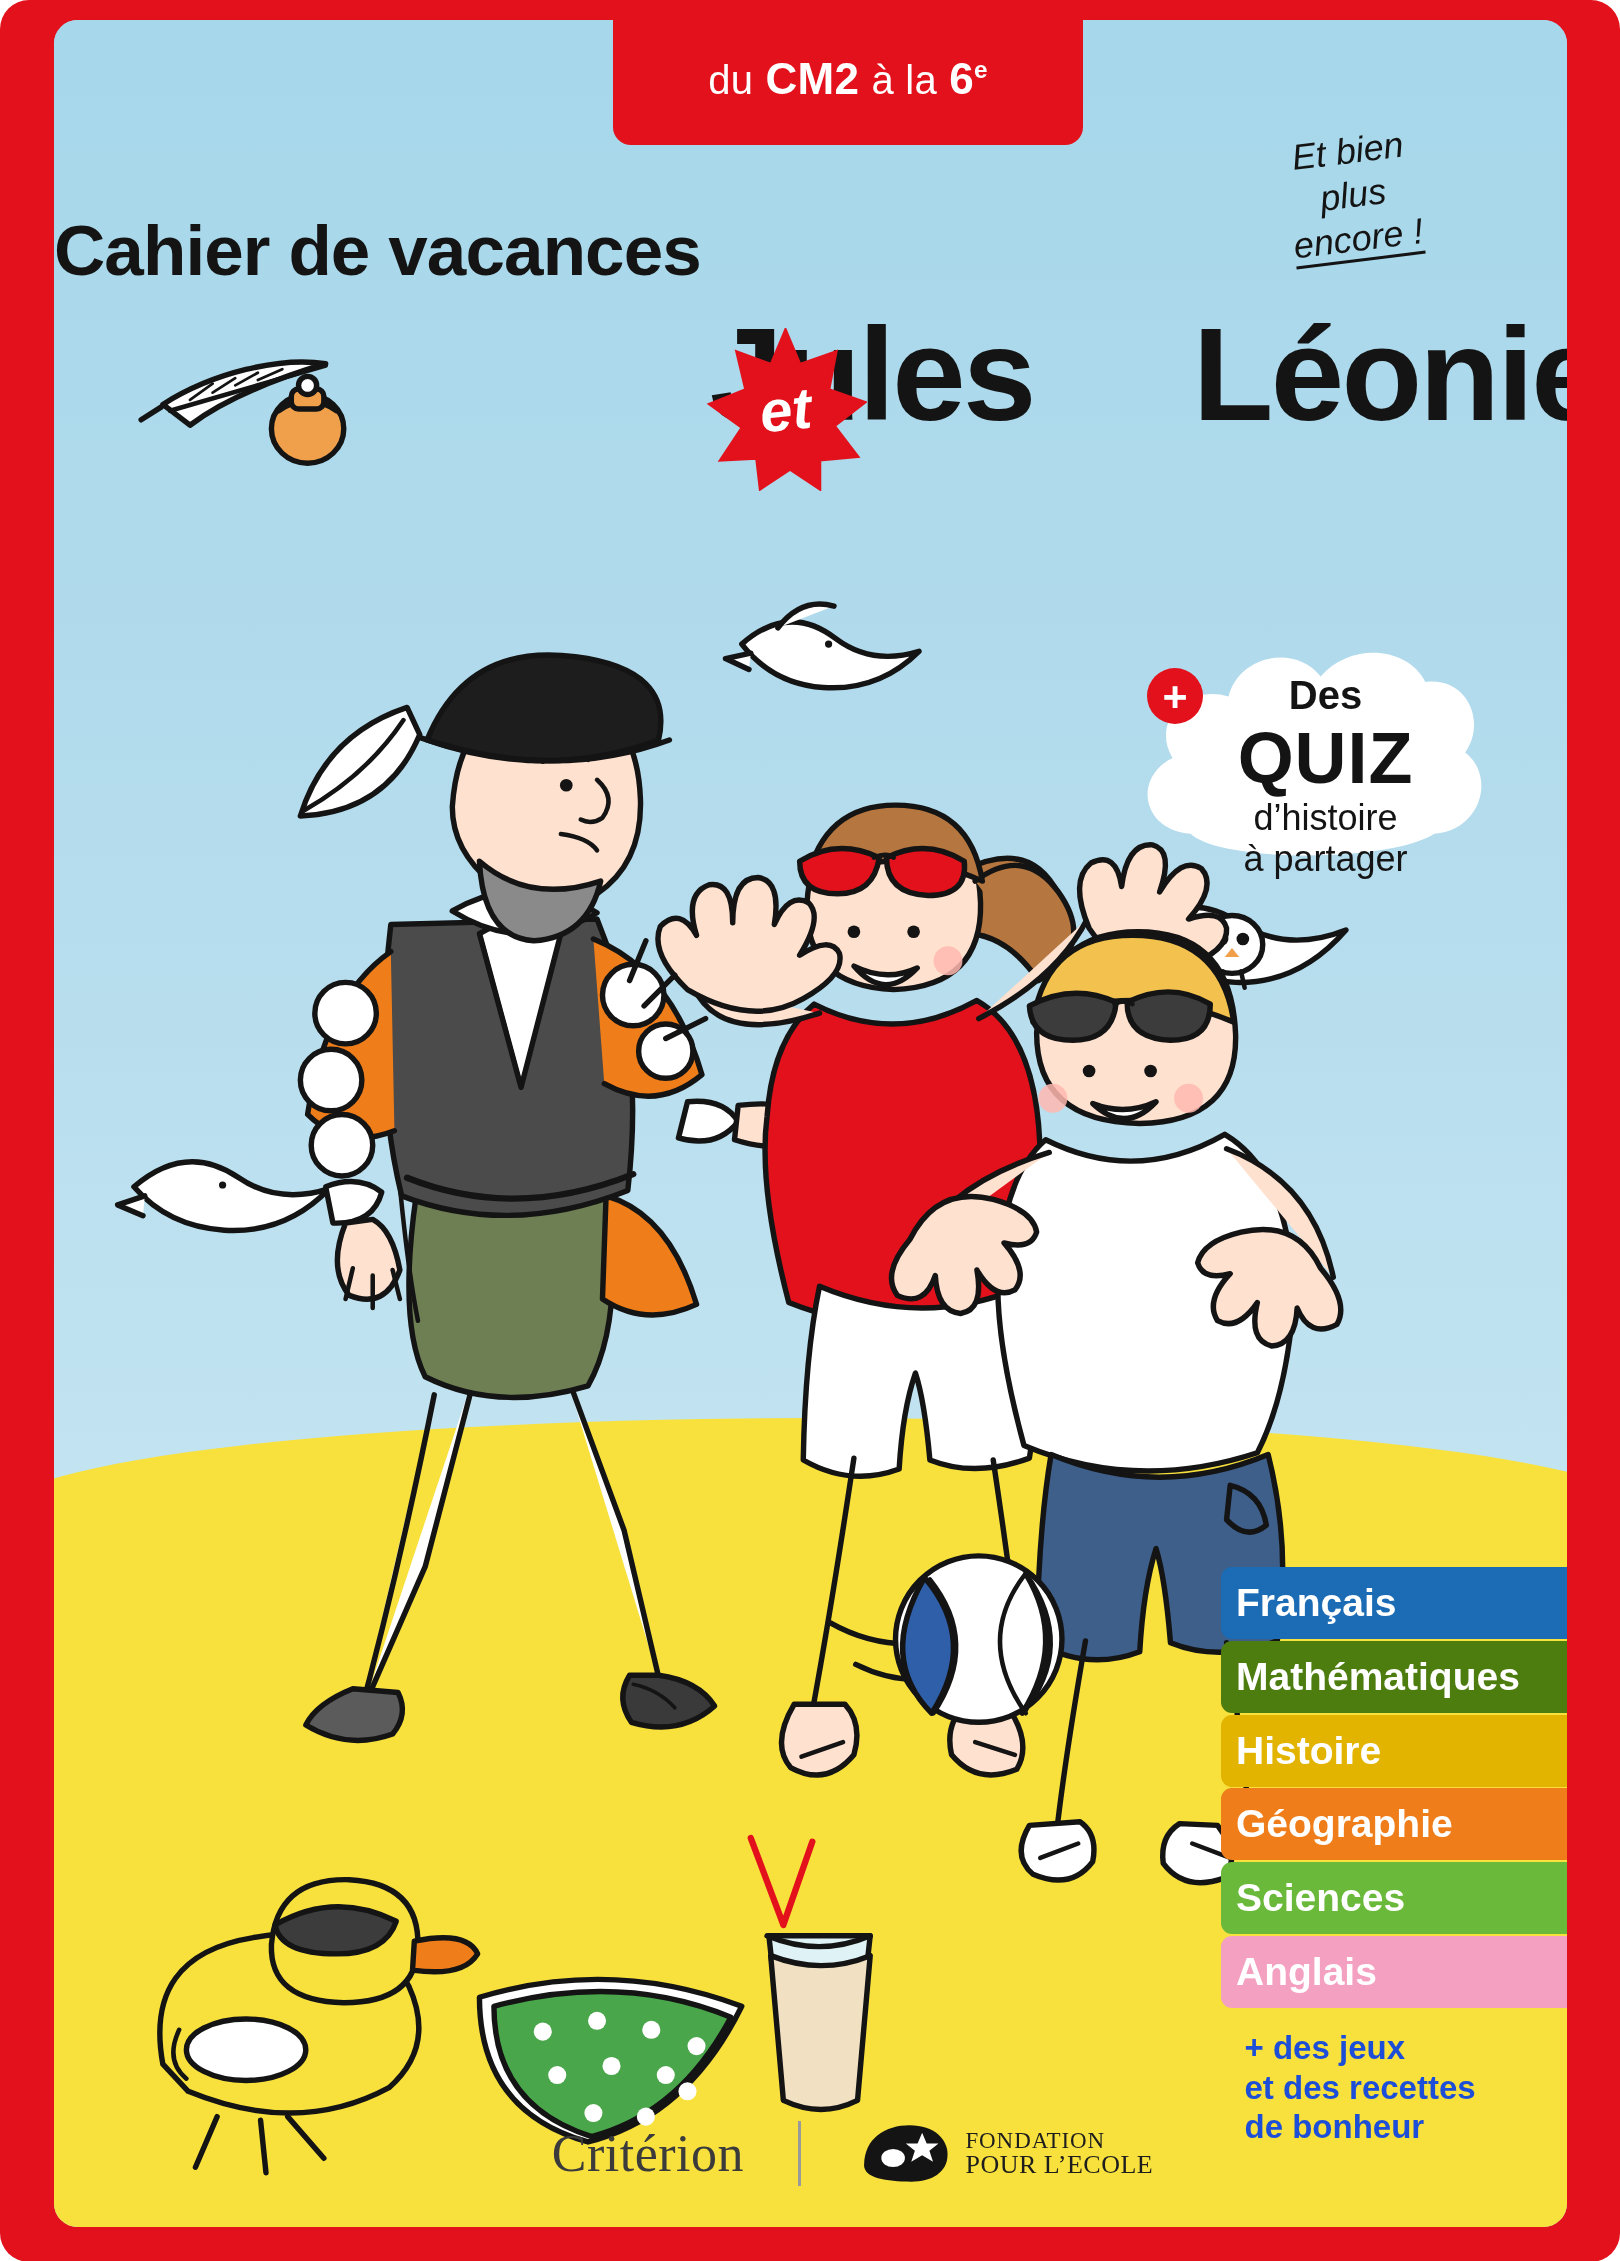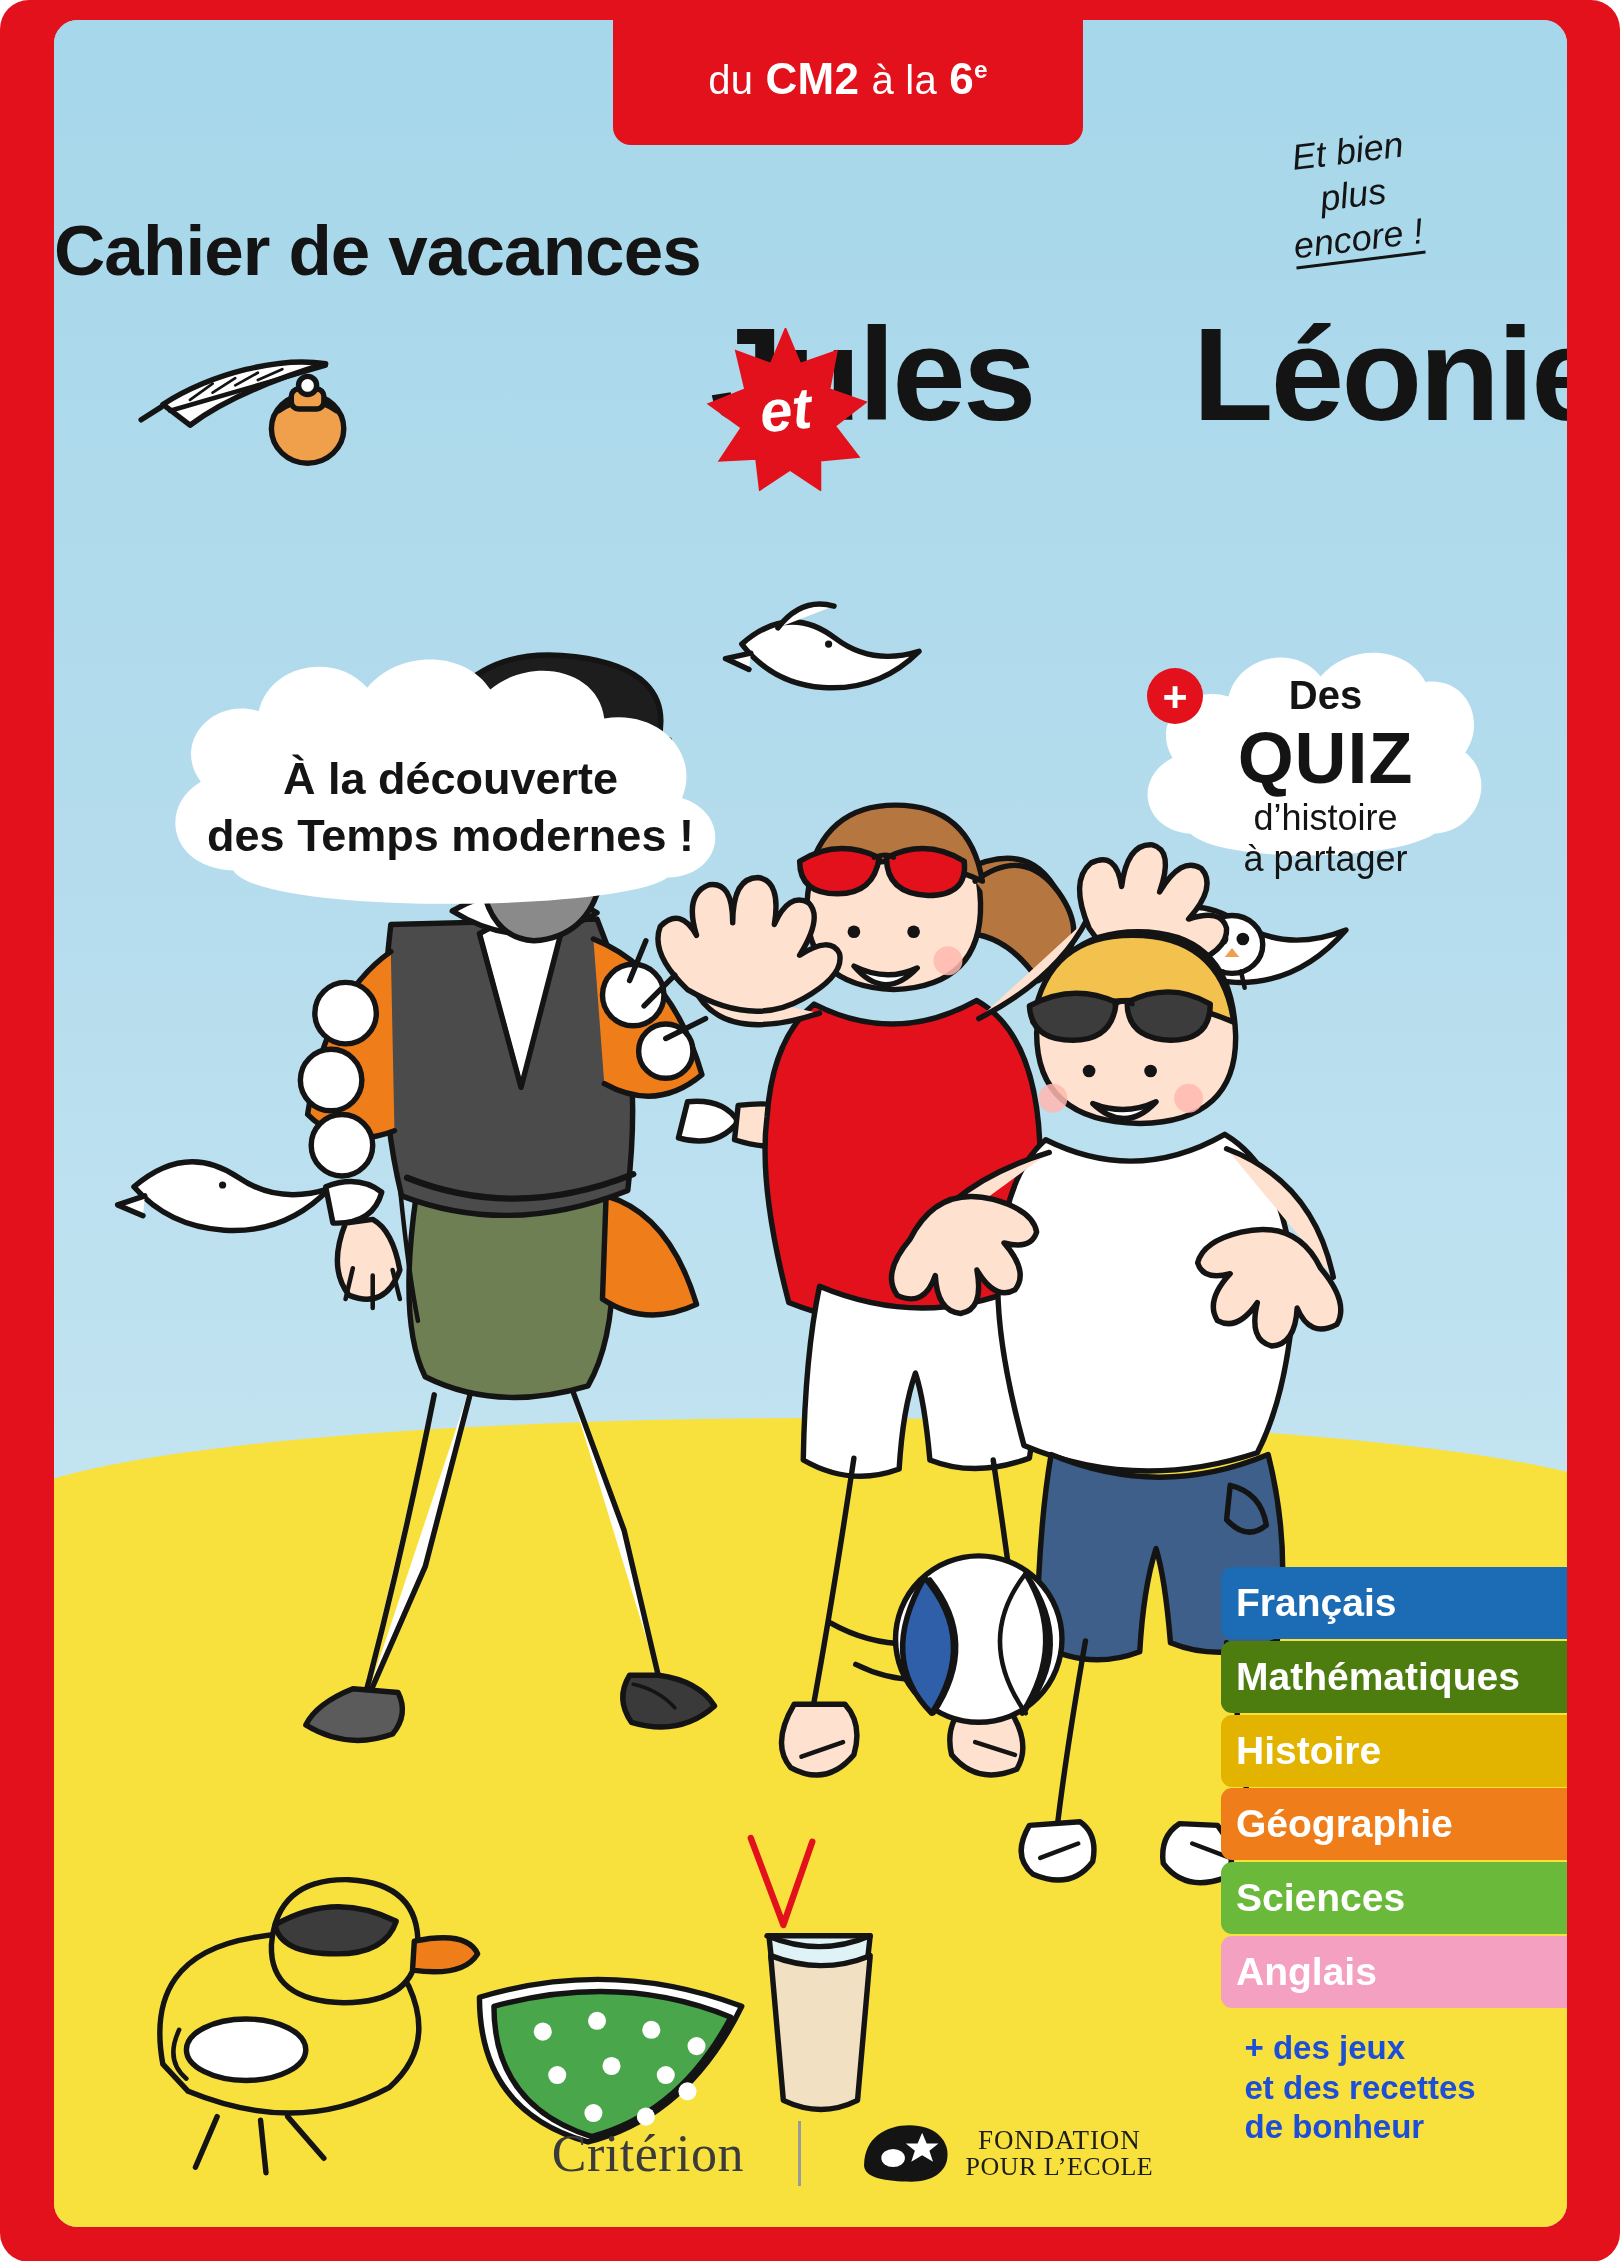--- a/index.html
+++ b/index.html
@@ -267,21 +267,21 @@
     align-items: center;
     gap: 12.7px;
   }
   .fond .ftext {
     display: flex;
     flex-direction: column;
     line-height: 1.0;
     font-family: "Liberation Serif", serif;
     color: #1d1d1d;
   }
-  .fond .f1 { font-size: 27px; letter-spacing: 0.9px; text-align: center; }
+  .fond .f1 { font-size: 23px; letter-spacing: 0.9px; }
   .fond .f2 { font-size: 26px; letter-spacing: 0.5px; }
 
   
   .scene { position: absolute; left: 0; top: 0; width: 1513px; height: 2207px; z-index: 3; }
 </style>
 </head>
 <body>
 
 <div class="cover">
   <div class="inner">
@@ -514,31 +514,20 @@
       <span>Jules</span><span class="gap"></span><span>Léonie</span>
     </div>
 
     <div class="star-et">
       <svg viewBox="0 0 180 180" width="163" height="163">
         <polygon points="90,2 106,40 146,26 138,68 178,82 144,108 170,142 128,146 128,178 95,156 62,178 58,144 18,146 42,110 6,84 46,68 36,26 74,40" fill="#e2111b" stroke="#e2111b" stroke-width="3"></polygon>
       </svg>
       <div class="lbl">et</div>
     </div>
 
-    <div class="cloud">
-      <svg viewBox="0 0 660 330" width="597" height="299">
-        <path d="M90,250 C20,248 6,180 54,152 C22,110 66,58 118,74 C130,22 202,8 238,48
-                 C272,6 346,6 374,50 C420,12 494,28 500,82 C562,72 606,122 586,170
-                 C642,188 632,256 570,258 C520,296 120,300 90,250 Z" fill="#ffffff" stroke="none"></path>
-      </svg>
-      <div class="txt">
-        <div>À la découverte</div>
-        <div>des Temps modernes !</div>
-      </div>
-    </div>
 
     <div class="quiz">
       <svg viewBox="0 0 400 300" width="362" height="271">
         <path d="M70,240 C16,236 6,178 50,156 C26,116 66,74 112,88 C124,42 186,30 214,66
                  C246,28 310,32 330,72 C376,66 398,116 374,150 C408,176 392,236 340,240
                  C290,272 104,272 70,240 Z" fill="#ffffff" stroke="none"></path>
       </svg>
       <div class="plus-badge">+</div>
       <div class="qtxt">
         <div class="q1">Des</div>

